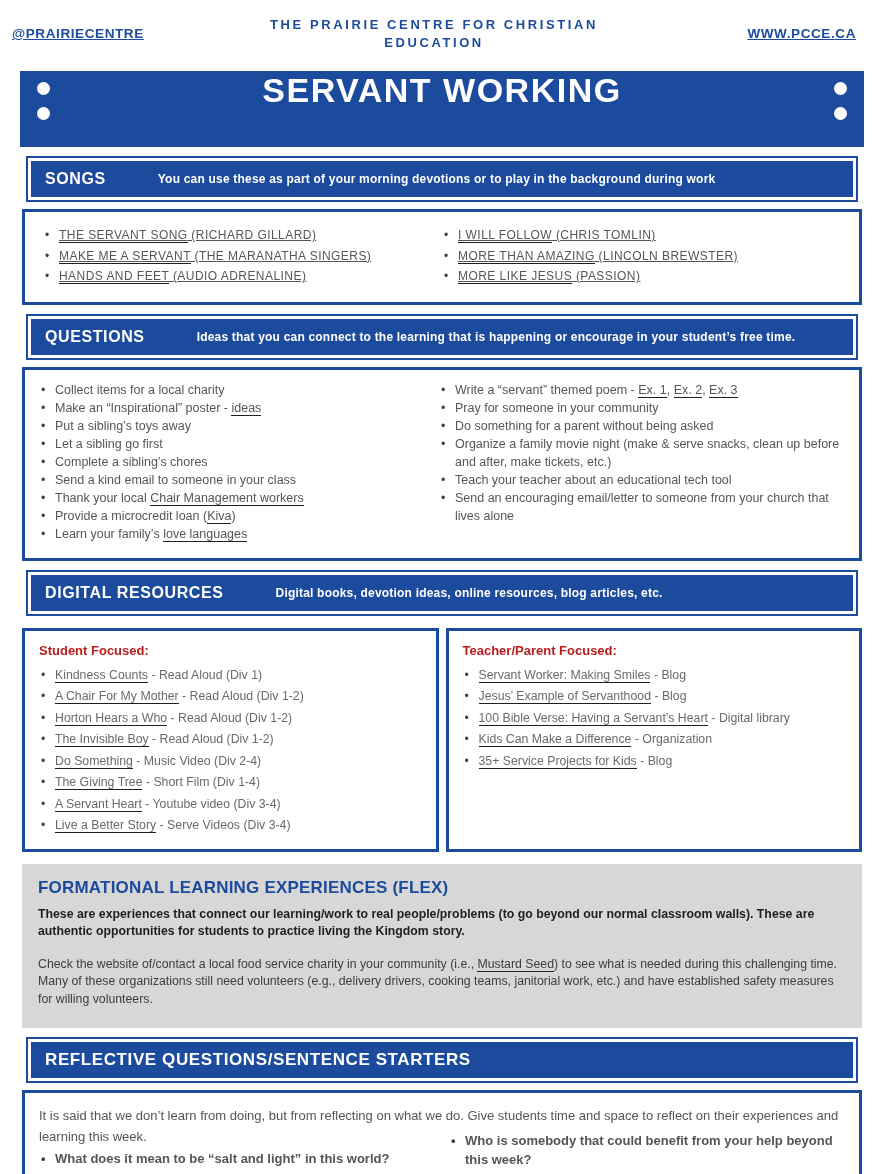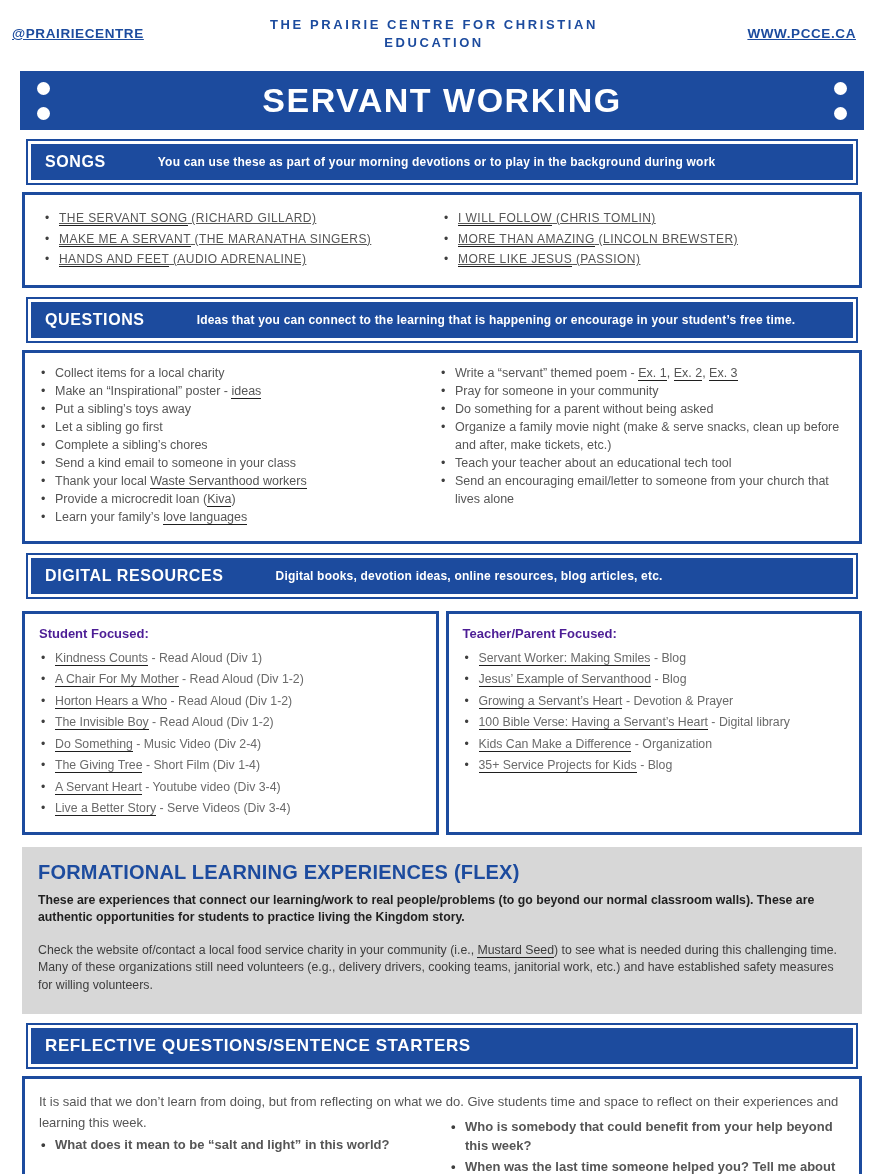--- a/index.html
+++ b/index.html
@@ -15,22 +15,22 @@
   
   .top{display:flex;align-items:center;padding:15px 28px 0 12px;}
   .top .cell{flex:1;}
   .top .cell.c{flex:2;text-align:center;}
   .top .cell.r{text-align:right;}
   .toplink{font-weight:bold;font-size:13.5px;color:var(--blue);
            text-decoration:underline;letter-spacing:.6px;cursor:pointer;}
   .org{font-size:13px;color:var(--blue);letter-spacing:2.6px;font-weight:600;}
 
   
-  .banner{margin:20px 20px 0;height:59px;background:var(--blue);
-          display:flex;align-items:center;justify-content:center;position:relative;}
+  .banner{margin:20px 20px 0;height:76px;background:var(--blue);
+          display:flex;align-items:flex-start;justify-content:center;position:relative;}
   .banner h1{color:#fff;font-size:34px;font-weight:800;letter-spacing:1.5px;margin:0;}
   .dots{position:absolute;top:11px;display:flex;flex-direction:column;gap:12px;}
   .dots.left{left:17px}.dots.right{right:17px}
   .dot{width:13px;height:13px;border-radius:50%;background:#fff;}
 
   
   .bar{margin:9px 26px 0;border:2px solid var(--blue);padding:3px;background:#fff;}
   .bar-in{background:var(--blue);color:#fff;display:flex;align-items:center;
           min-height:36px;padding:0 14px;}
   .bar-label{font-weight:bold;font-size:16px;letter-spacing:.6px;white-space:nowrap;}
@@ -52,27 +52,27 @@
   
   .act-box{display:flex;padding:11px 14px 15px;gap:12px;}
   .actlist{color:var(--textgray);font-size:12.5px;}
   .actlist li{line-height:18px;}
   .act-l{flex:0 0 388px;}
   .act-r{flex:1;}
 
   
   .dig-row{display:flex;gap:7px;margin:12px 22px 0;}
   .dig-box{border:3px solid var(--blue);background:#fff;flex:1;padding:10px 14px 12px;}
-  .dig-h{font-weight:bold;color:#4c1d95;font-size:13px;margin:2px 0 7px;}
+  .dig-h{font-weight:bold;color:#b91c1c;font-size:13px;margin:2px 0 7px;}
   .diglist{color:#6a6a6a;font-size:12.3px;}
   .diglist li{line-height:21.5px;}
 
   
   .flex-box{margin:12px 22px 0;background:var(--flexbg);padding:12px 16px 20px;}
-  .flex-h{color:var(--blue);font-weight:800;font-size:20px;margin:2px 0 5px;letter-spacing:.2px;}
+  .flex-h{color:var(--blue);font-weight:800;font-size:17px;margin:2px 0 5px;letter-spacing:.2px;}
   .flex-p1{font-weight:bold;color:#1f1f1f;font-size:12.3px;line-height:17.5px;margin:8px 0 15px;}
   .flex-p2{color:#3d3d3d;font-size:12.3px;line-height:17.5px;margin:0;}
 
   
   .bar.reflect .bar-label{font-size:17px;}
   .ref-box{margin:7px 22px 0;border:3px solid var(--blue);padding:12px 14px 12px;
            color:#555;font-size:13px;background:#fff;}
   .ref-intro{line-height:21px;margin:0;}
   .ref-cols{display:flex;gap:14px;}
   .reflist{flex:1;line-height:19px;}
@@ -135,21 +135,21 @@
     </div>
   </div>
   <div class="box act-box">
     <ul class="actlist act-l">
         <li><span>Collect items for a local charity</span></li>
         <li><span>Make an “Inspirational” poster - </span><span class="lnk">ideas</span></li>
         <li><span>Put a sibling’s toys away</span></li>
         <li><span>Let a sibling go first</span></li>
         <li><span>Complete a sibling’s chores</span></li>
         <li><span>Send a kind email to someone in your class</span></li>
-        <li><span>Thank your local </span><span class="lnk">Waste Servanthood workers</span></li>
+        <li><span>Thank your local </span><span class="lnk">Chair Management workers</span></li>
         <li><span>Provide a microcredit loan (</span><span class="lnk">Kiva</span><span>)</span></li>
         <li><span>Learn your family’s </span><span class="lnk">love languages</span></li>
       </ul>
     <ul class="actlist act-r">
         <li><span>Write a “servant” themed poem - </span><span class="lnk">Ex. 1</span><span>, </span><span class="lnk">Ex. 2</span><span>, </span><span class="lnk">Ex. 3</span></li>
         <li><span>Pray for someone in your community</span></li>
         <li><span>Do something for a parent without being asked</span></li>
         <li><span>Organize a family movie night (make &amp; serve snacks, clean up before and after, make tickets, etc.)</span></li>
         <li><span>Teach your teacher about an educational tech tool</span></li>
         <li><span>Send an encouraging email/letter to someone from your church that lives alone</span></li>
@@ -174,21 +174,20 @@
           <li><span class="lnk">The Giving Tree</span><span> - Short Film (Div 1-4)</span></li>
           <li><span class="lnk">A Servant Heart</span><span> - Youtube video (Div 3-4)</span></li>
           <li><span class="lnk">Live a Better Story</span><span> - Serve Videos (Div 3-4)</span></li>
         </ul>
     </div>
     <div class="dig-box">
       <div class="dig-h">Teacher/Parent Focused:</div>
       <ul class="diglist">
           <li><span class="lnk">Servant Worker: Making Smiles</span><span> - Blog</span></li>
           <li><span class="lnk">Jesus’ Example of Servanthood</span><span> - Blog</span></li>
-          <li><span class="lnk">Growing a Servant’s Heart</span><span> - Devotion &amp; Prayer</span></li>
           <li><span class="lnk">100 Bible Verse: Having a Servant’s Heart</span><span> - Digital library</span></li>
           <li><span class="lnk">Kids Can Make a Difference</span><span> - Organization</span></li>
           <li><span class="lnk">35+ Service Projects for Kids</span><span> - Blog</span></li>
         </ul>
     </div>
   </div>
 
   <div class="flex-box">
     <div class="flex-h">FORMATIONAL LEARNING EXPERIENCES (FLEX)</div>
     <p class="flex-p1">These are experiences that connect our learning/work to real people/problems (to go beyond our normal classroom walls).  These are authentic opportunities for students to practice living the Kingdom story.</p>

